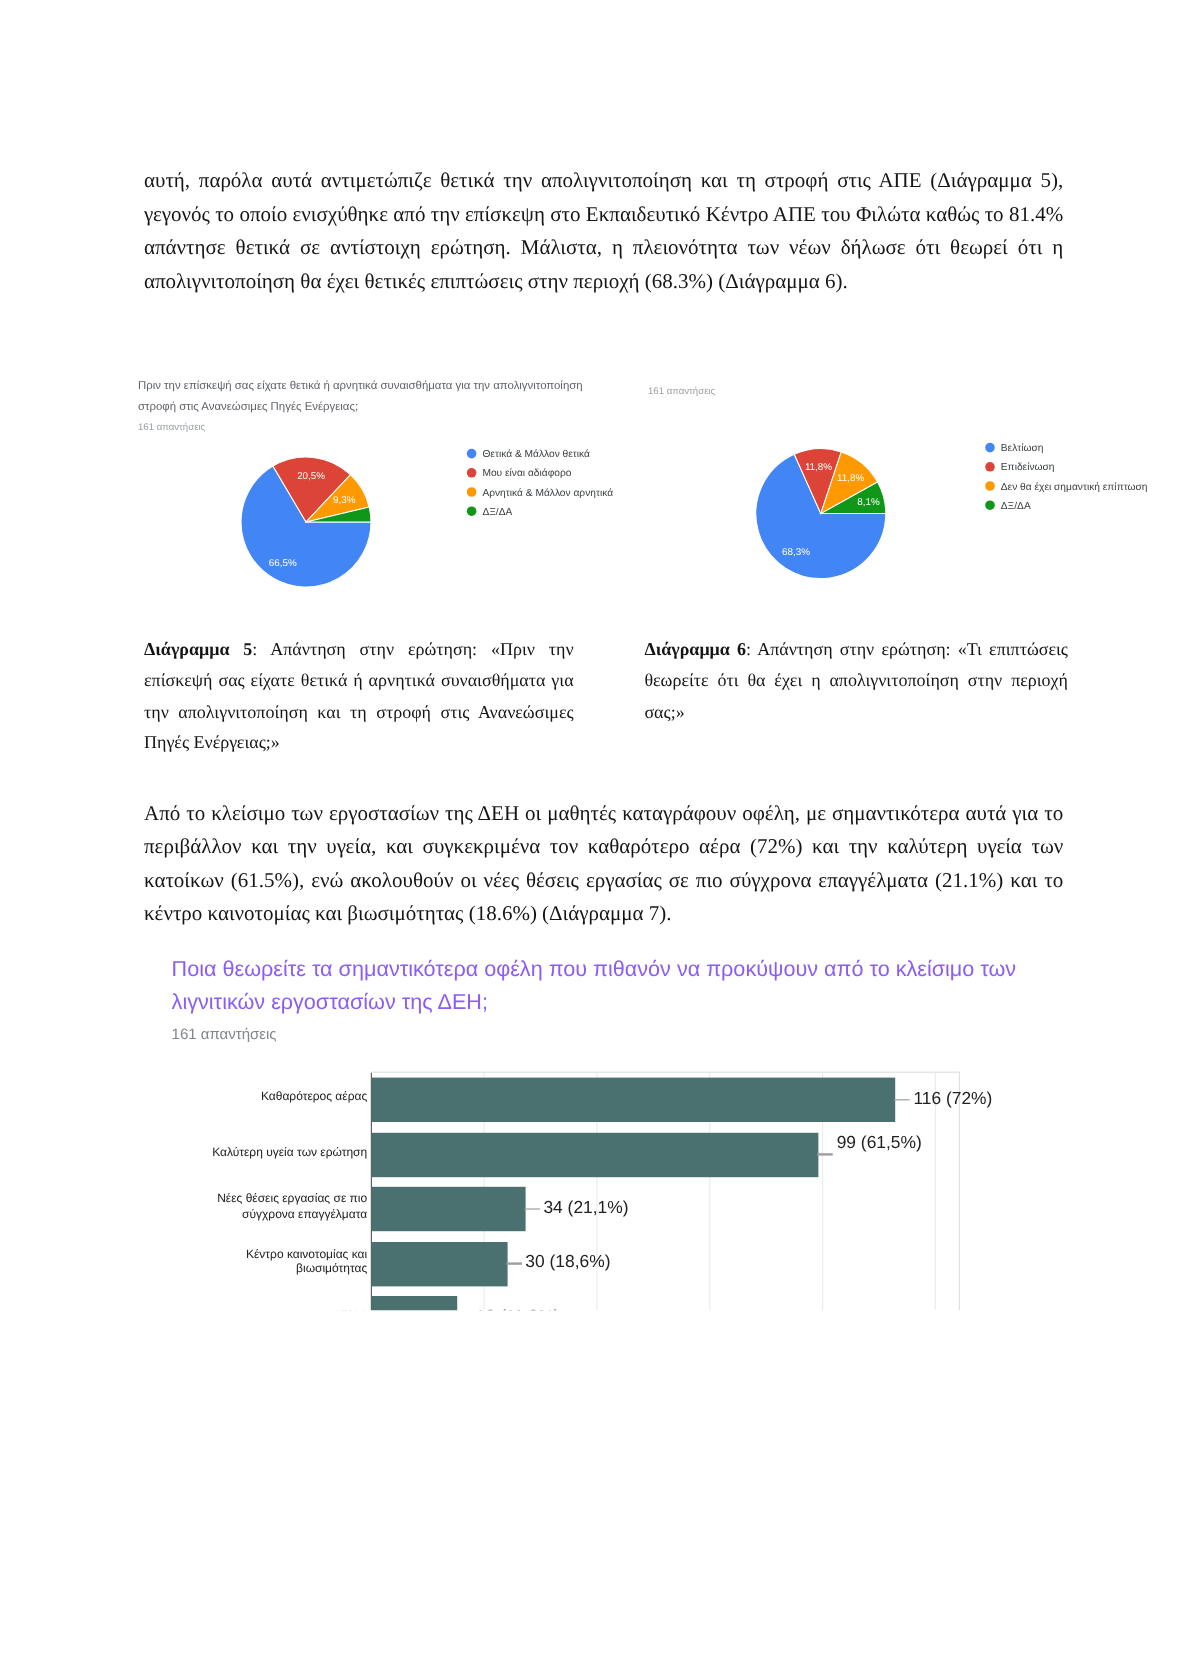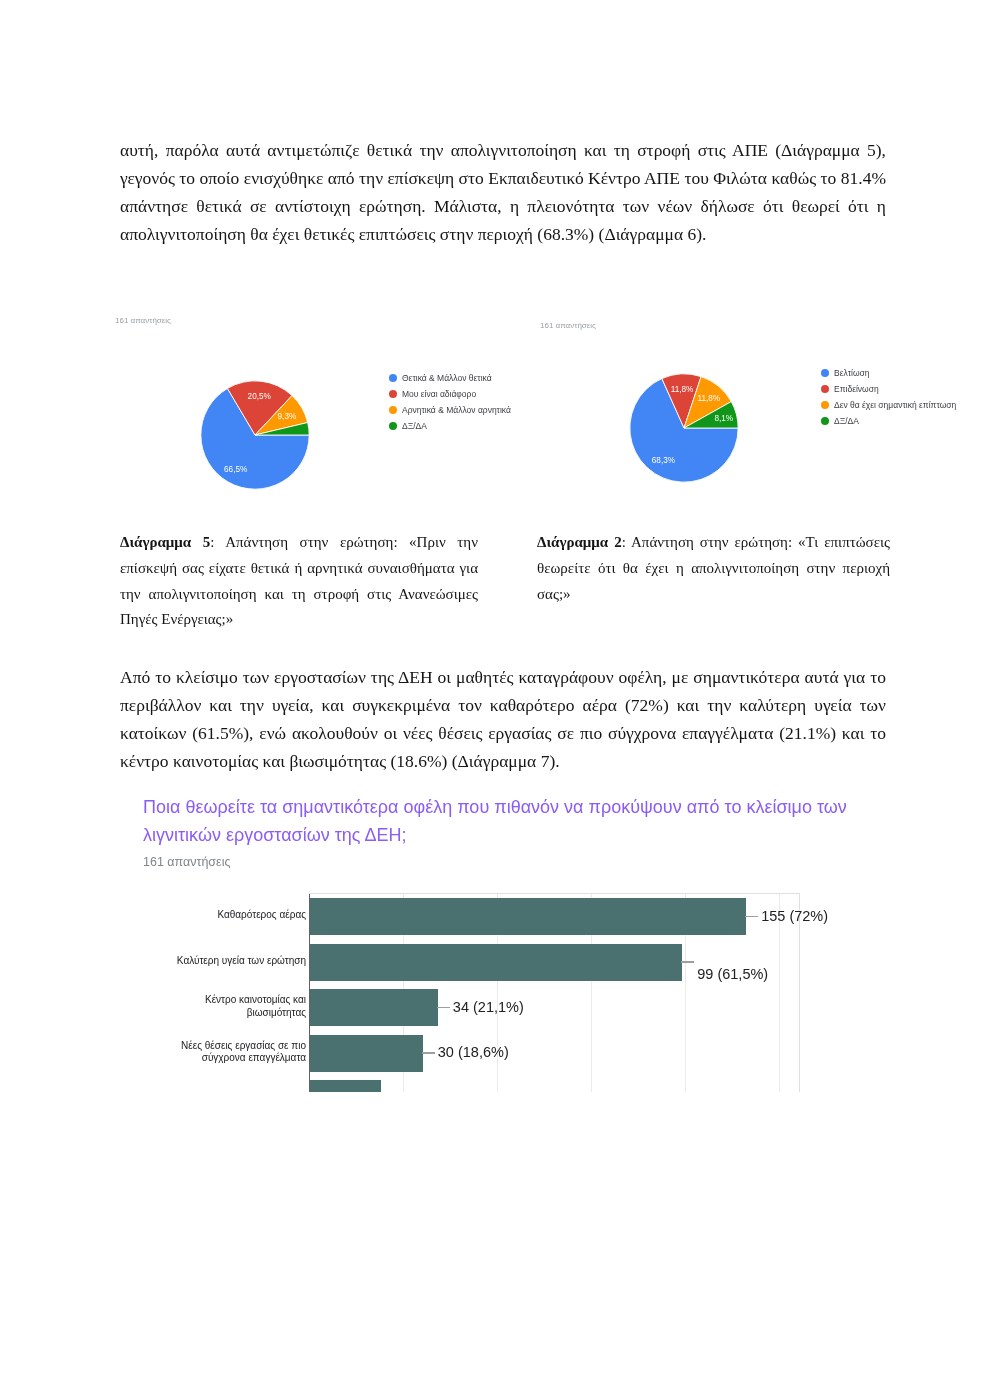--- a/index.html
+++ b/index.html
@@ -54,20 +54,22 @@
            color:#222;text-align:center;}
 </style>
 </head>
 <body>
 
 <div class="page">
 
   <p class="para" id="para1">αυτή, παρόλα αυτά αντιμετώπιζε θετικά την απολιγνιτοποίηση και τη στροφή στις ΑΠΕ (Διάγραμμα 5), γεγονός το οποίο ενισχύθηκε από την επίσκεψη στο Εκπαιδευτικό Κέντρο ΑΠΕ του Φιλώτα καθώς το 81.4% απάντησε θετικά σε αντίστοιχη ερώτηση. Μάλιστα, η πλειονότητα των νέων δήλωσε ότι θεωρεί ότι η απολιγνιτοποίηση θα έχει θετικές επιπτώσεις στην περιοχή (68.3%) (Διάγραμμα 6).</p>
 
   <div class="gchart" id="chart5">
+    <div class="gtitle">Πριν την επίσκεψή σας είχατε θετικά ή αρνητικά συναισθήματα για την απολιγνιτοποίηση
+στροφή στις Ανανεώσιμες Πηγές Ενέργειας;</div>
     <div class="gsub">161 απαντήσεις</div>
     <div class="pie-wrap"><svg viewBox="0 0 120 120" width="116" height="116" class="pie-svg">
           <path d="M60,60 L116.00,60.00 A56,56 0 1 1 31.49,11.80 Z" fill="#4285f4" stroke="#ffffff" stroke-width="0.9"></path>
           <text x="40.0" y="98.0" text-anchor="middle">66,5%</text>
           <path d="M60,60 L31.49,11.80 A56,56 0 0 1 98.33,19.18 Z" fill="#db4437" stroke="#ffffff" stroke-width="0.9"></path>
           <text x="64.4" y="22.9" text-anchor="middle">20,5%</text>
           <path d="M60,60 L98.33,19.18 A56,56 0 0 1 114.49,47.10 Z" fill="#ff9900" stroke="#ffffff" stroke-width="0.9"></path>
           <text x="93.0" y="43.9" text-anchor="middle">9,3%</text>
           <path d="M60,60 L114.49,47.10 A56,56 0 0 1 116.00,60.00 Z" fill="#109618" stroke="#ffffff" stroke-width="0.9"></path>
         </svg></div>
@@ -118,57 +120,57 @@
         </div>
         <div class="legend-item">
           <span class="legend-dot" style="background: rgb(16, 150, 24);"></span>
           <span class="legend-label">ΔΞ/ΔΑ</span>
         </div>
       </div>
   </div>
 
   <p class="caption" id="cap5"><b>Διάγραμμα 5</b><span>: Απάντηση στην ερώτηση: «Πριν την επίσκεψή σας είχατε θετικά ή αρνητικά συναισθήματα για την απολιγνιτοποίηση και τη στροφή στις Ανανεώσιμες Πηγές Ενέργειας;»</span></p>
 
-  <p class="caption" id="cap6"><b>Διάγραμμα 2</b><span>: Απάντηση στην ερώτηση: «Τι επιπτώσεις θεωρείτε ότι θα έχει η απολιγνιτοποίηση στην περιοχή σας;»</span></p>
+  <p class="caption" id="cap6"><b>Διάγραμμα 6</b><span>: Απάντηση στην ερώτηση: «Τι επιπτώσεις θεωρείτε ότι θα έχει η απολιγνιτοποίηση στην περιοχή σας;»</span></p>
 
   <p class="para" id="para2">Από το κλείσιμο των εργοστασίων της ΔΕΗ οι μαθητές καταγράφουν οφέλη, με σημαντικότερα αυτά για το περιβάλλον και την υγεία, και συγκεκριμένα τον καθαρότερο αέρα (72%) και την καλύτερη υγεία των κατοίκων (61.5%), ενώ ακολουθούν οι νέες θέσεις εργασίας σε πιο σύγχρονα επαγγέλματα (21.1%) και το κέντρο καινοτομίας και βιωσιμότητας (18.6%) (Διάγραμμα 7).</p>
 
   <div class="gchart" id="barchart">
     <div class="bc-title">Ποια θεωρείτε τα σημαντικότερα οφέλη που πιθανόν να προκύψουν από το κλείσιμο των
 λιγνιτικών εργοστασίων της ΔΕΗ;</div>
     <div class="bc-sub">161 απαντήσεις</div>
     <div class="bc-body">
       <div class="bc-labels">
           <div class="bc-label">Καθαρότερος αέρας</div>
           <div class="bc-label">Καλύτερη υγεία των ερώτηση</div>
+          <div class="bc-label">Νέες θέσεις εργασίας σε πιο
+σύγχρονα επαγγέλματα</div>
           <div class="bc-label">Κέντρο καινοτομίας και
 βιωσιμότητας</div>
-          <div class="bc-label">Νέες θέσεις εργασίας σε πιο
-σύγχρονα επαγγέλματα</div>
           <div class="bc-label">ΔΞ/ΔΑ</div>
         </div>
       <div class="bc-plot">
           <div class="bc-axisline"></div>
           <div class="bc-xlab" style="left: 0px; top: 236px;">0</div>
           <div class="bc-grid" style="left: 93.5px;"></div>
           <div class="bc-xlab" style="left: 94px; top: 236px;">25</div>
           <div class="bc-grid" style="left: 187.5px;"></div>
           <div class="bc-xlab" style="left: 188px; top: 236px;">50</div>
           <div class="bc-grid" style="left: 281.5px;"></div>
           <div class="bc-xlab" style="left: 282px; top: 236px;">75</div>
           <div class="bc-grid" style="left: 375.5px;"></div>
           <div class="bc-xlab" style="left: 376px; top: 236px;">100</div>
           <div class="bc-grid" style="left: 469.5px;"></div>
           <div class="bc-xlab" style="left: 470px; top: 236px;">125</div>
           <div class="bc-bar" style="left: 1px; top: 4.25px; width: 436.16px; height: 37px; background: rgb(74, 113, 112);"></div>
           <div class="bc-conn" style="left: 436.16px; top: 22px; width: 13px;"></div>
-          <div class="bc-val" style="left: 452.16px; top: 13.75px;">155 (72%)</div>
+          <div class="bc-val" style="left: 452.16px; top: 13.75px;">116 (72%)</div>
           <div class="bc-bar" style="left: 1px; top: 49.75px; width: 372.24px; height: 37px; background: rgb(74, 113, 112);"></div>
           <div class="bc-conn" style="left: 372.24px; top: 67.5px; width: 13px;"></div>
-          <div class="bc-val" style="left: 388.24px; top: 72px;">99 (61,5%)</div>
+          <div class="bc-val" style="left: 388.24px; top: 51px;">99 (61,5%)</div>
           <div class="bc-bar" style="left: 1px; top: 95.25px; width: 127.84px; height: 37px; background: rgb(74, 113, 112);"></div>
           <div class="bc-conn" style="left: 127.84px; top: 113px; width: 13px;"></div>
           <div class="bc-val" style="left: 143.84px; top: 104.75px;">34 (21,1%)</div>
           <div class="bc-bar" style="left: 1px; top: 140.75px; width: 112.8px; height: 37px; background: rgb(74, 113, 112);"></div>
           <div class="bc-conn" style="left: 112.8px; top: 158.5px; width: 13px;"></div>
           <div class="bc-val" style="left: 128.8px; top: 150.25px;">30 (18,6%)</div>
           <div class="bc-bar" style="left: 1px; top: 186.25px; width: 71.44px; height: 37px; background: rgb(74, 113, 112);"></div>
           <div class="bc-conn" style="left: 71.44px; top: 204px; width: 13px;"></div>
           <div class="bc-val" style="left: 87.44px; top: 195.75px;">19 (11,8%)</div>
         </div>

